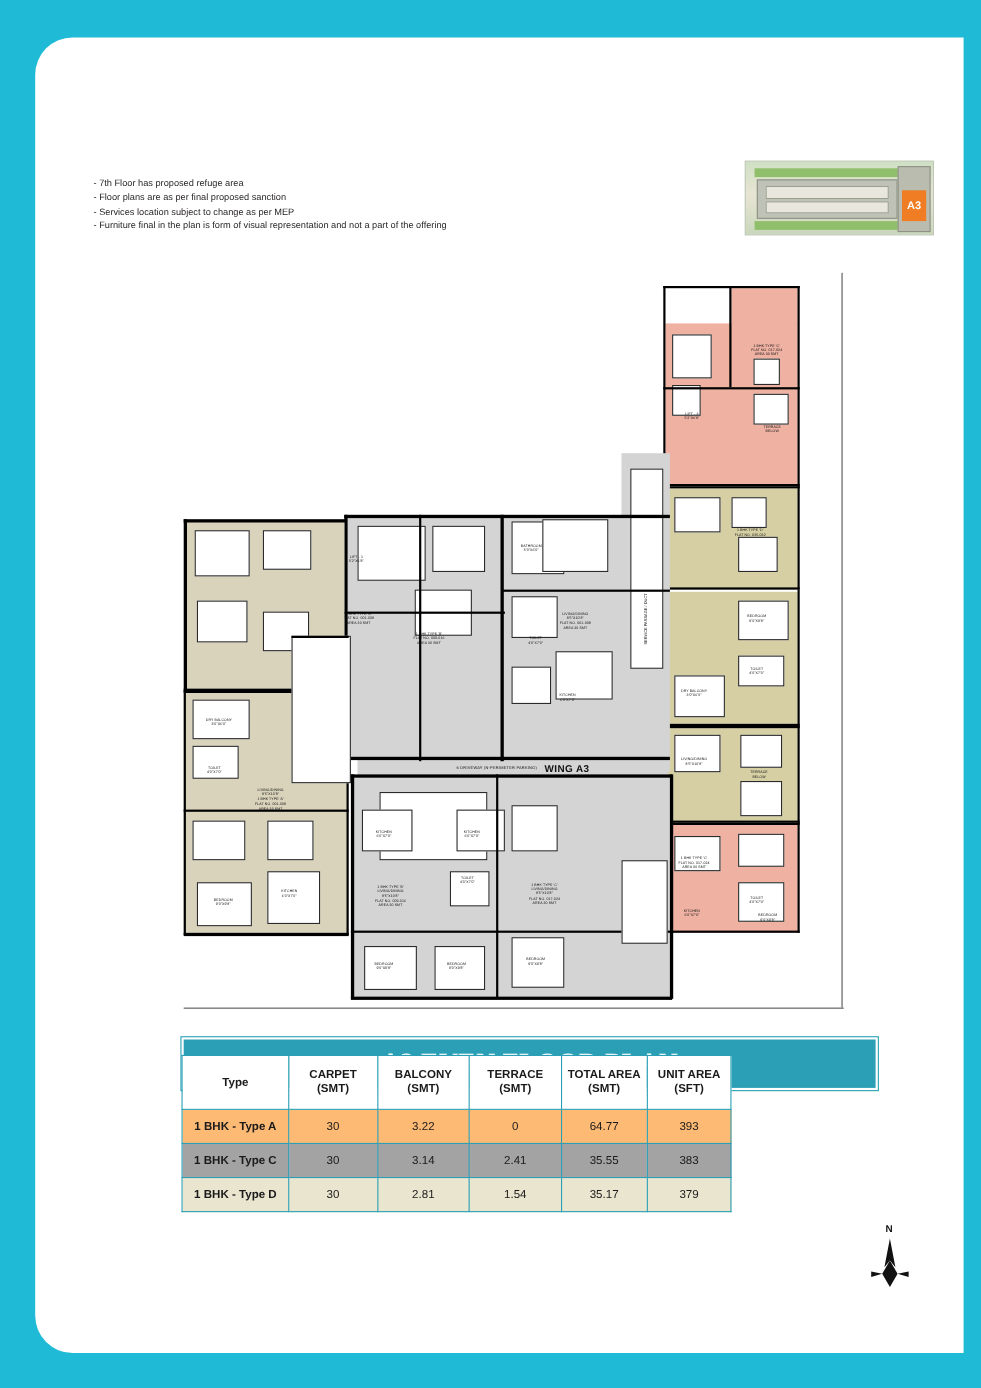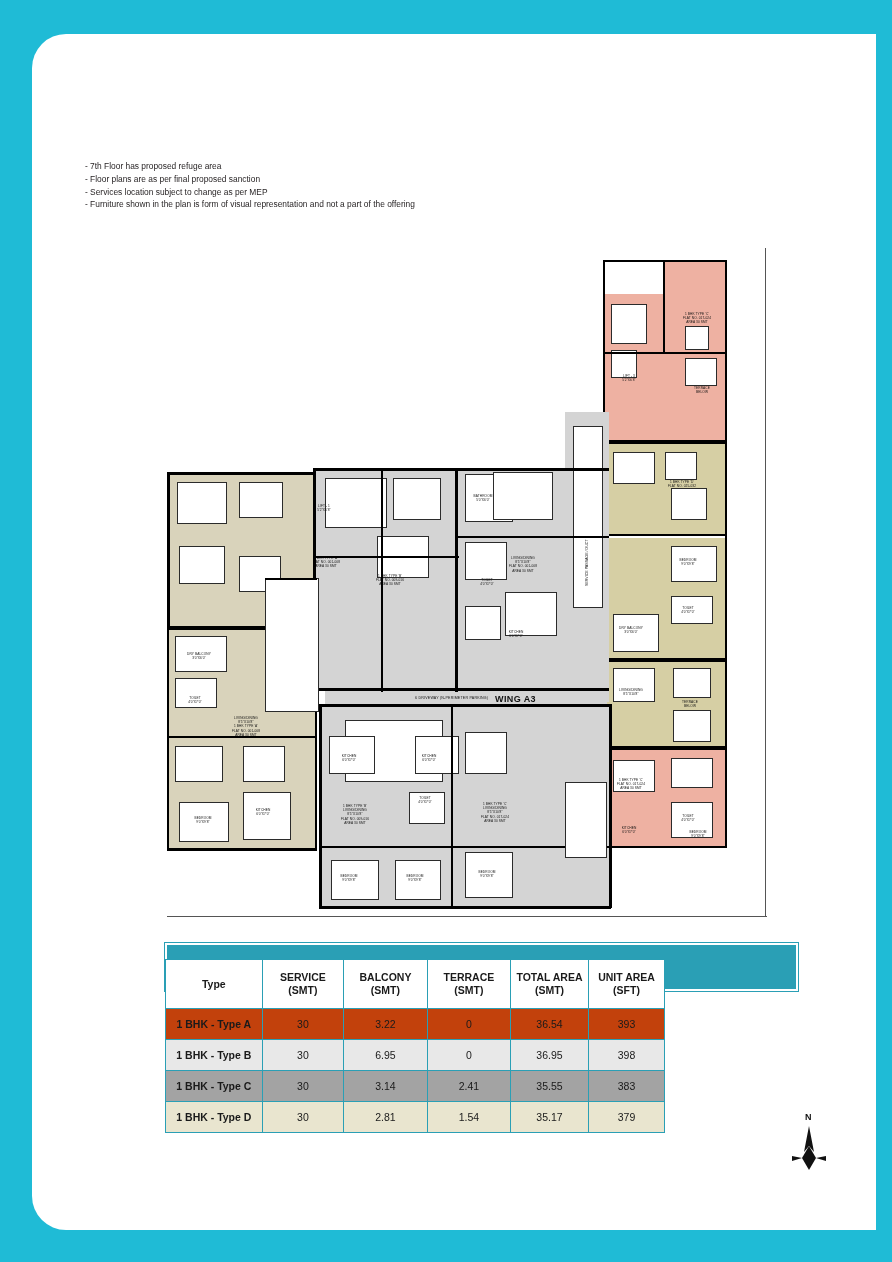--- a/index.html
+++ b/index.html
@@ -176,21 +176,21 @@
     font-weight: bold;
     font-size: 10.5px;
     line-height: 13px;
     background: #ffffff;
   }
   table.areas td {
     height: 28px;
     font-size: 10.5px;
   }
   td.typecell { font-weight: bold; }
-  .row-a td { background: #c2410c; }
+  .row-a td { background: #fdba74; }
   .row-b td { background: #e8e8e8; }
   .row-c td { background: #a3a3a3; }
   .row-d td { background: #e9e5cf; }
   .row-a td.typecell, .row-b td.typecell, .row-c td.typecell, .row-d td.typecell { }
 
   
   .compass {
     position: absolute;
     left: 786px;
     top: 1112px;
@@ -208,23 +208,32 @@
 </head>
 <body>
 
 <div class="page">
   <div class="sheet">
 
     <div class="notes">
       <div>- 7th Floor has proposed refuge area</div>
       <div>- Floor plans are as per final proposed sanction</div>
       <div> - Services location subject to change as per MEP</div>
-      <div>- Furniture shown in the plan is form of visual representation and not a part of the offering</div>
+      <div>- Furniture final in the plan is form of visual representation and not a part of the offering</div>
     </div>
 
+    <div class="keyplan">
+      <div class="kp-strip kp-top"></div>
+      <div class="kp-strip kp-grey1"></div>
+      <div class="kp-strip kp-grey2"></div>
+      <div class="kp-strip kp-grey3"></div>
+      <div class="kp-strip kp-bot"></div>
+      <div class="kp-right-block"></div>
+      <div class="kp-badge">A3</div>
+    </div>
 
     <div class="plan">
 
       <div class="rm pink" style="left:440px;top:68px;width:120px;height:96px;"></div>
       <div class="rm white outl" style="left:446px;top:78px;width:34px;height:38px;"></div>
       <div class="rm white outl" style="left:446px;top:124px;width:24px;height:26px;"></div>
       <div class="rm pink" style="left:500px;top:36px;width:60px;height:34px;"></div>
       <div class="rm pink" style="left:440px;top:164px;width:120px;height:50px;"></div>
       <div class="rm white outl" style="left:520px;top:100px;width:22px;height:22px;"></div>
       <div class="rm white outl" style="left:520px;top:132px;width:30px;height:26px;"></div>
@@ -390,21 +399,21 @@
       <span>A3 EVEN FLOOR PLAN</span>
     </div>
 
     <table class="areas">
       <thead>
         <tr>
           <th style="width:136px;">
             <div>Type</div>
           </th>
           <th style="width:98px;">
-            <div>SERVICE</div>
+            <div>CARPET</div>
             <div>(SMT)</div>
           </th>
           <th style="width:98px;">
             <div>BALCONY</div>
             <div>(SMT)</div>
           </th>
           <th style="width:98px;">
             <div>TERRACE</div>
             <div>(SMT)</div>
           </th>
@@ -417,30 +426,22 @@
             <div>(SFT)</div>
           </th>
         </tr>
       </thead>
       <tbody>
         <tr class="row-a">
           <td class="typecell">1 BHK - Type A</td>
           <td>30</td>
           <td>3.22</td>
           <td>0</td>
-          <td>36.54</td>
+          <td>64.77</td>
           <td>393</td>
-        </tr>
-        <tr class="row-b">
-          <td class="typecell">1 BHK - Type B</td>
-          <td>30</td>
-          <td>6.95</td>
-          <td>0</td>
-          <td>36.95</td>
-          <td>398</td>
         </tr>
         <tr class="row-c">
           <td class="typecell">1 BHK - Type C</td>
           <td>30</td>
           <td>3.14</td>
           <td>2.41</td>
           <td>35.55</td>
           <td>383</td>
         </tr>
         <tr class="row-d">

